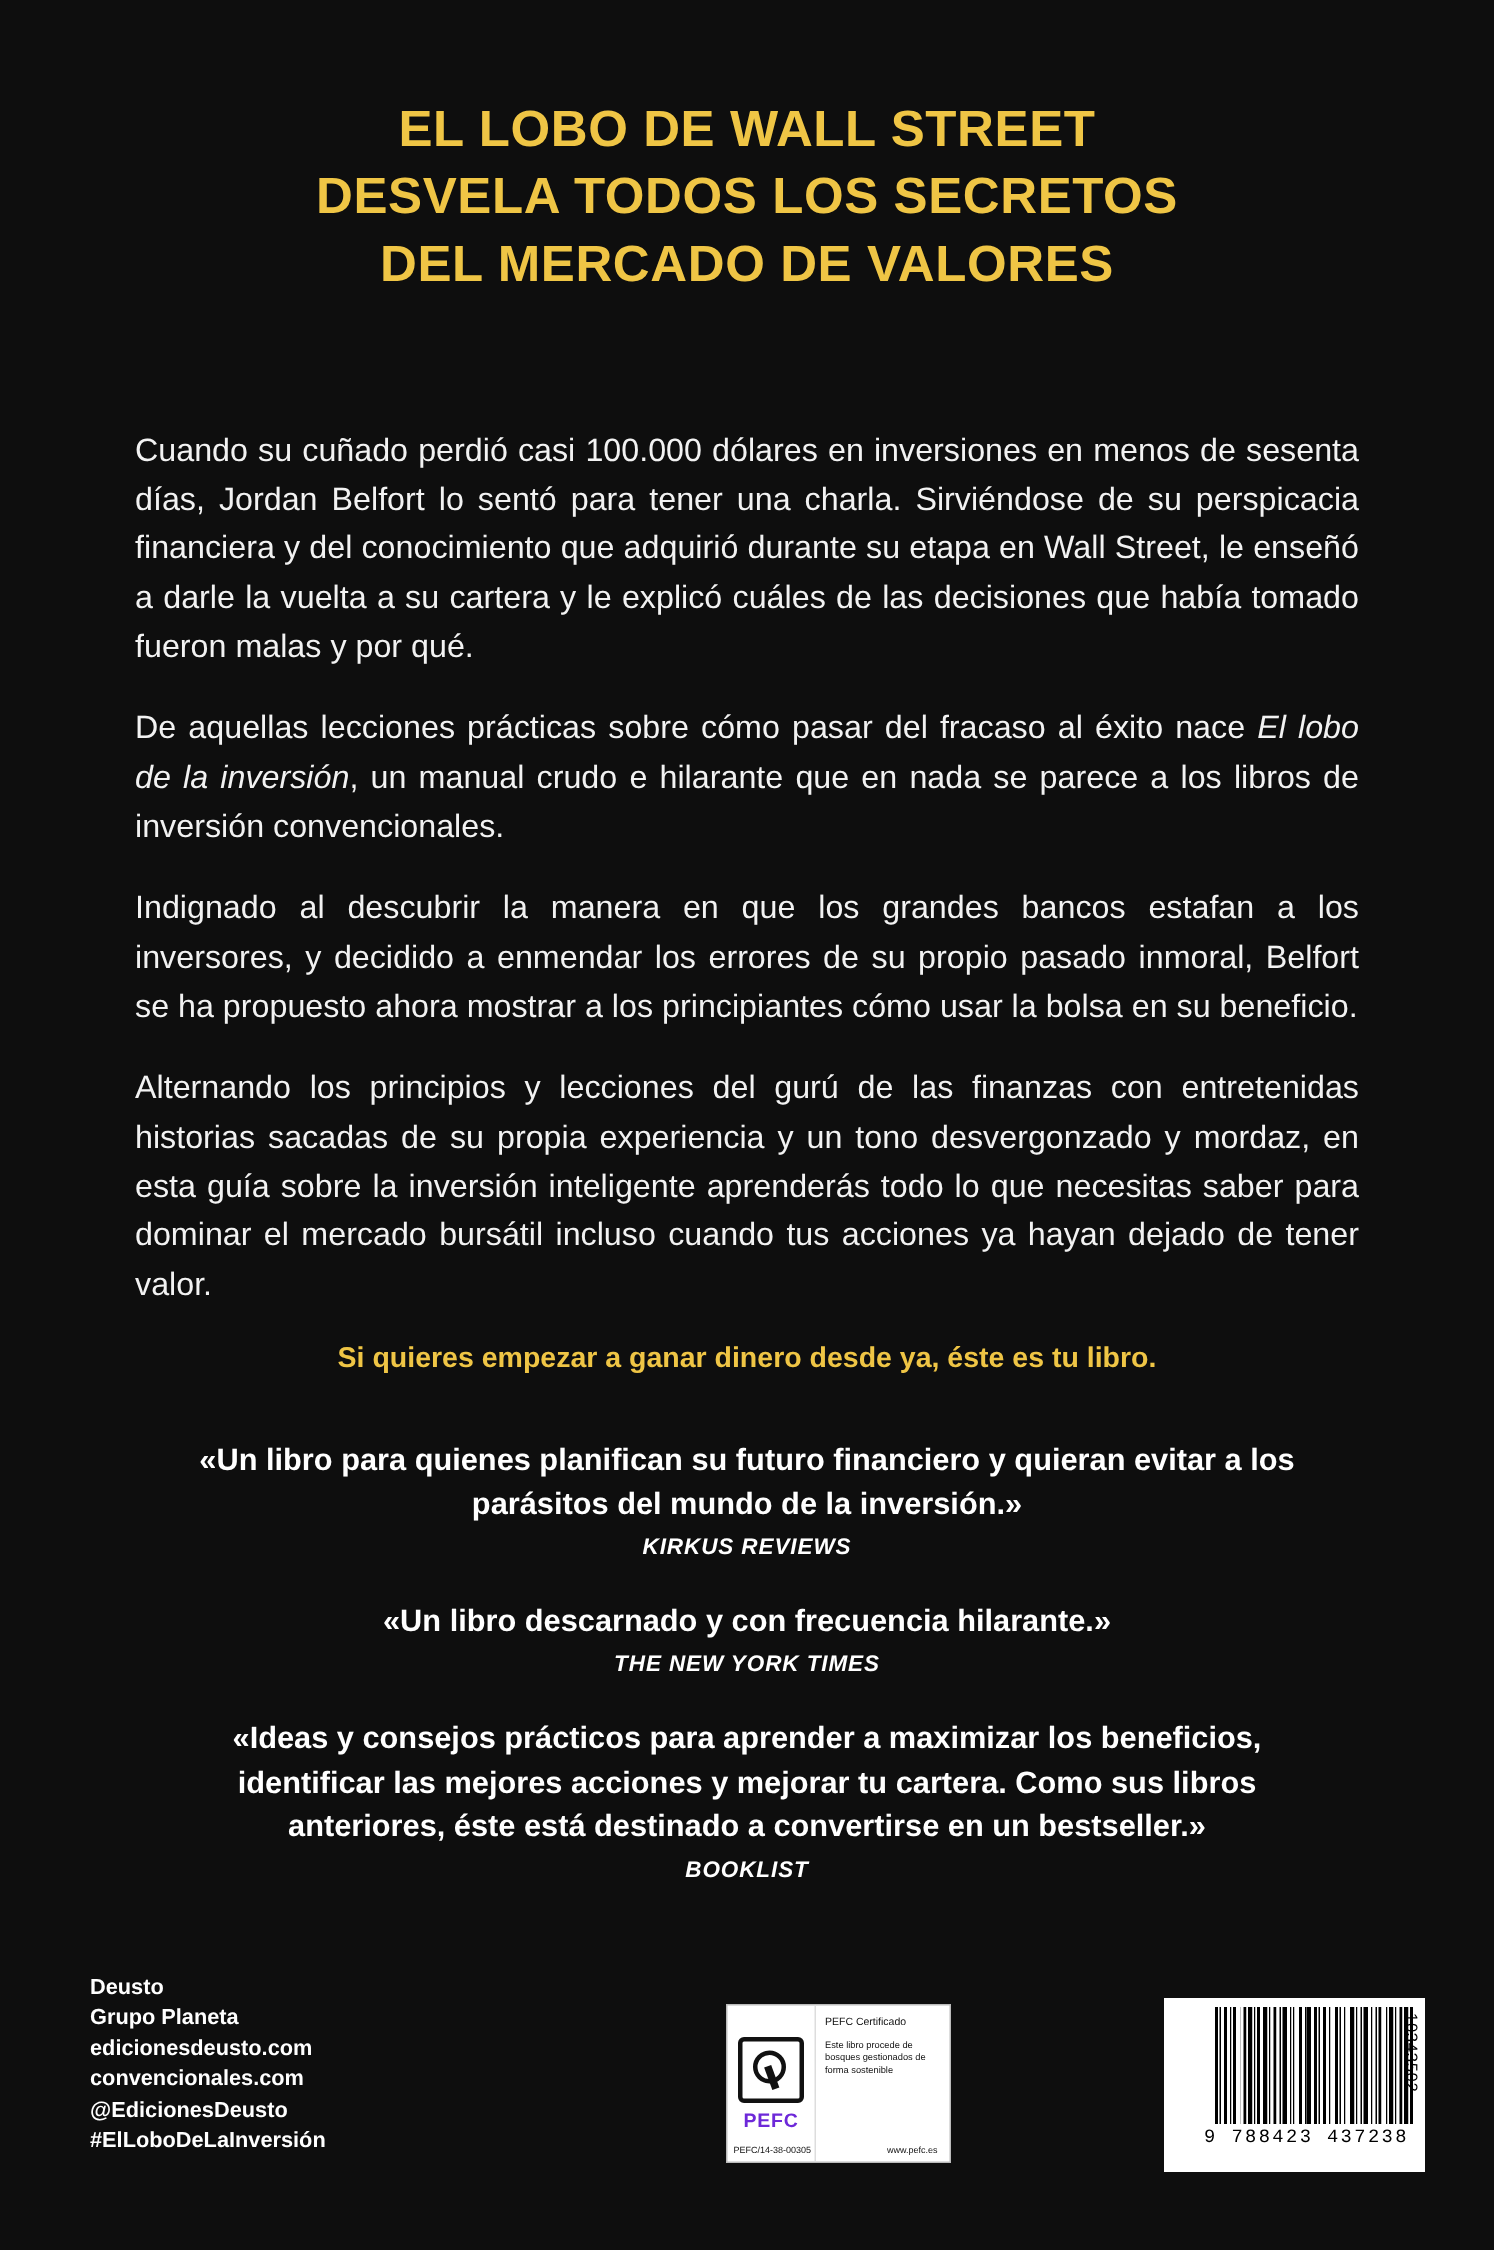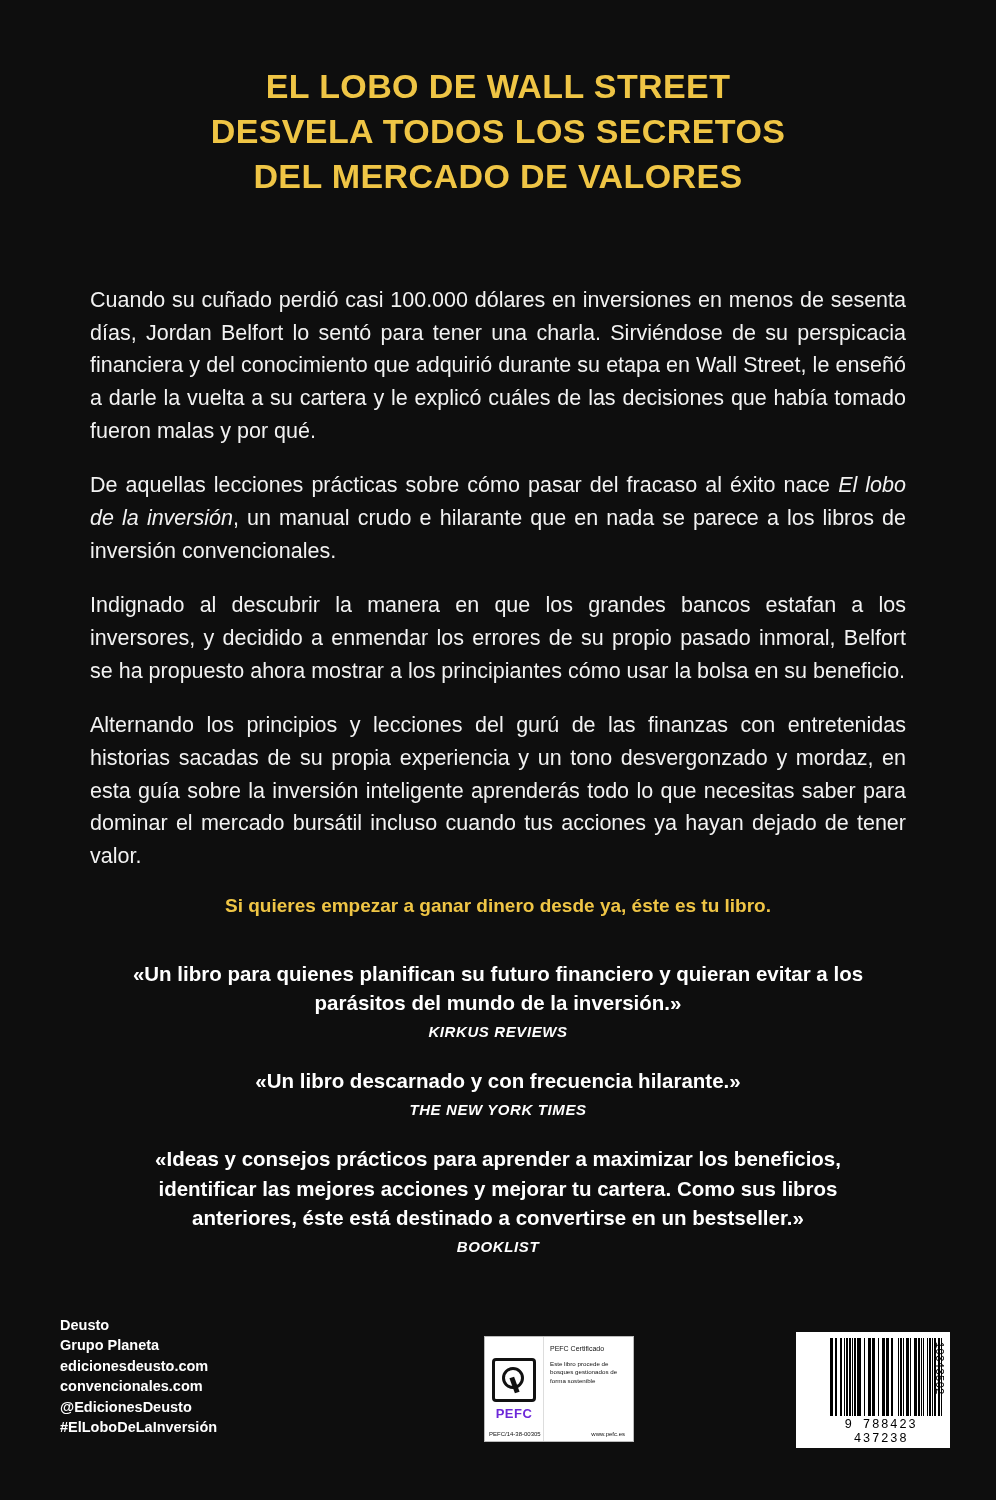--- a/index.html
+++ b/index.html
@@ -160,21 +160,21 @@
     position: absolute;
     right: 8px; bottom: 4px;
     font-size: 6px;
     color: #111;
   }
 
   .barcode {
     position: absolute;
     right: 46px;
     bottom: 52px;
-    width: 154px;
+    width: 174px;
     height: 116px;
     background: #ffffff;
     padding: 6px 8px 4px 24px;
     box-sizing: border-box;
   }
   .bars {
     height: 78px;
     display: flex;
     align-items: flex-end;
     gap: 0;

